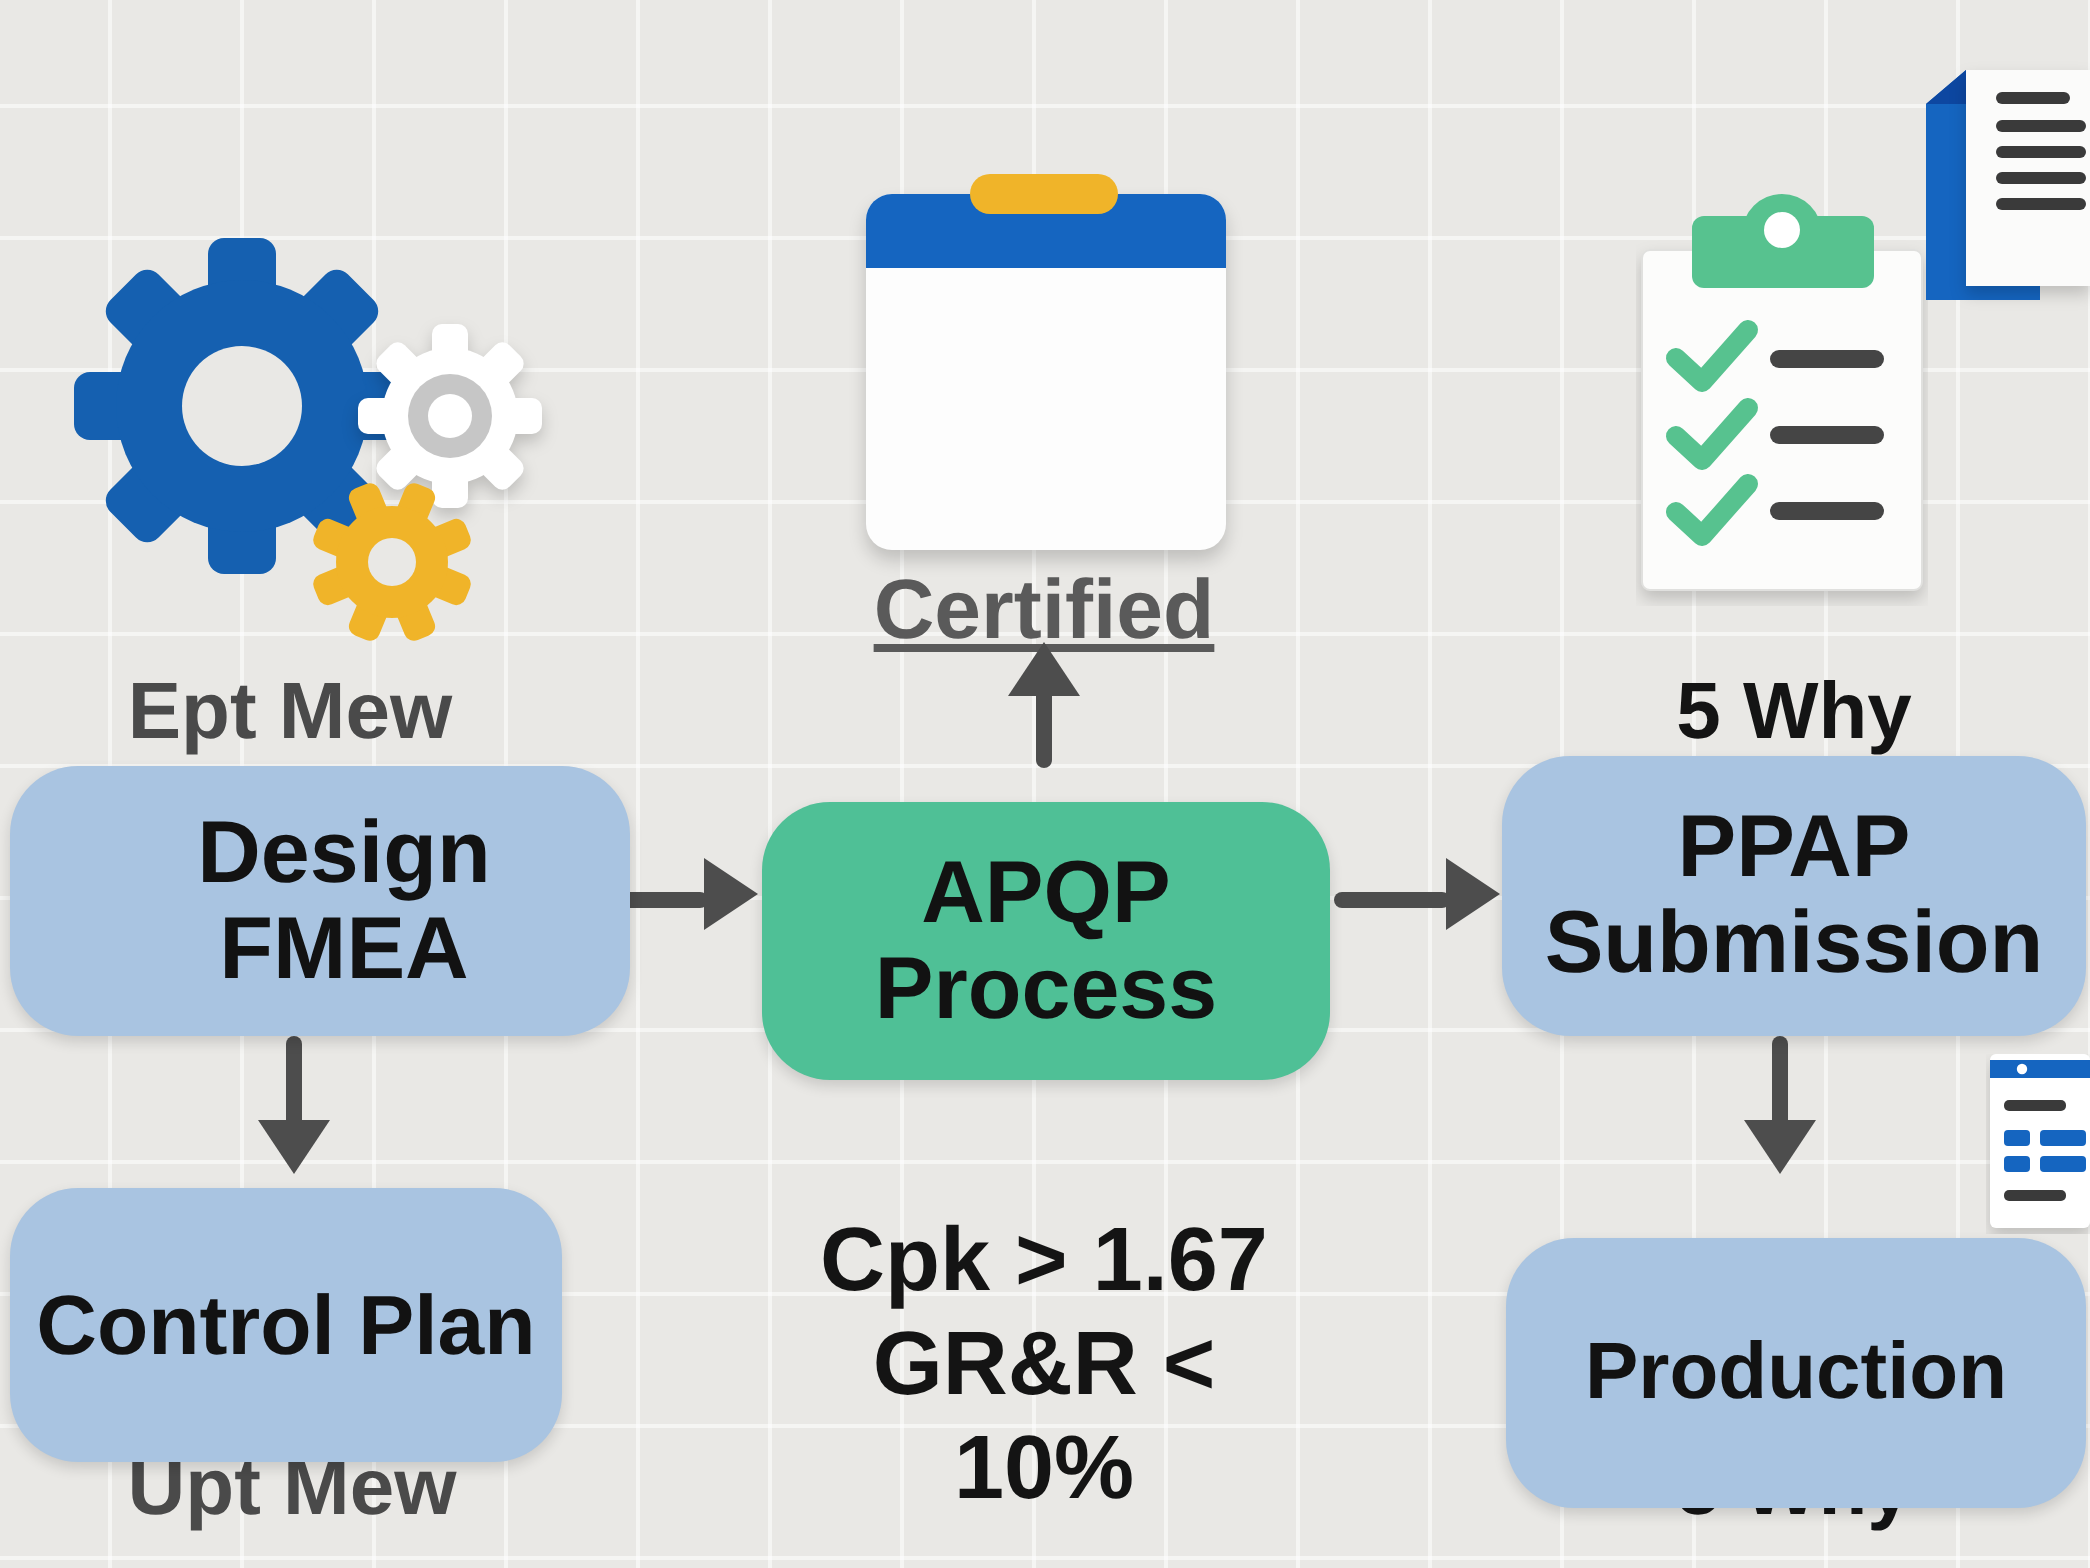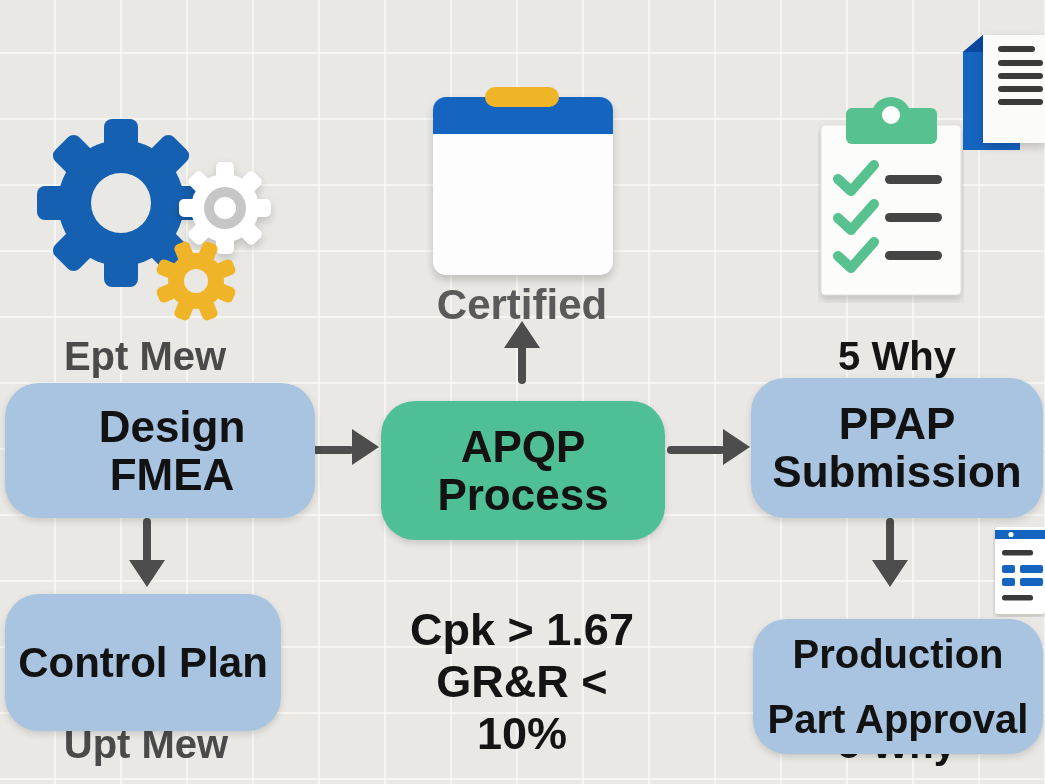--- a/index.html
+++ b/index.html
@@ -26,21 +26,21 @@
   .node-green { background:#4fc096; }
   .n-design { left:5px; top:383px; width:286px; height:135px; font-size:44px; line-height:48px;padding-left:24px; }
   .n-apqp   { left:381px; top:381px; width:284px; height:139px; font-size:44px; line-height:48px;margin-top:20px; }
   .n-ppap   { left:751px; top:378px; width:292px; height:140px; font-size:44px; line-height:48px; }
   .n-control{ left:5px; top:583px; width:276px; height:137px; font-size:42px;margin-top:11px; }
   .n-ppa    { left:753px; top:619px; width:290px; height:135px; font-size:40px; line-height:45px;gap:20px; }
   
   .label { position:absolute; text-align:center; font-weight:700; color:#141414; }
   .l-eptmew   { left:0px;   top:334px; width:290px; font-size:40px; color:#4a4a4a; }
   .l-5why-top { left:751px; top:334px; width:292px; font-size:40px; }
-  .l-certified{ left:400px; top:281px; width:244px; font-size:42px; font-weight:600; color:#5a5a5a; }
+  .l-certified{ left:400px; top:281px; width:244px; font-size:42px; font-weight:600; color:#5a5a5a;text-decoration:underline; }
   .l-metrics  { left:388px; top:604px; width:268px; font-size:45px; line-height:52px; }
   .l-uptmew   { left:0px;   top:722px; width:292px; font-size:40px; color:#4a4a4a; }
   .l-5why-bot { left:751px; top:722px; width:292px; font-size:40px; }
   
   .aline { position:absolute; background:#4d4d4d; border-radius:4px; }
   .ah { position:absolute; width:0; height:0; }
   .ah-right { border-top:18px solid transparent; border-bottom:18px solid transparent; border-left:27px solid #4d4d4d; }
   .ah-down  { border-left:18px solid transparent; border-right:18px solid transparent; border-top:27px solid #4d4d4d; }
   .ah-up    { border-left:18px solid transparent; border-right:18px solid transparent; border-bottom:27px solid #4d4d4d; }
   
@@ -193,16 +193,15 @@
   </div>
   <div class="node node-blue n-ppap">
     <span>PPAP</span>
     <span>Submission</span>
   </div>
   <div class="node node-blue n-control">
     <span>Control Plan</span>
   </div>
   <div class="node node-blue n-ppa">
     <span>Production</span>
-    <span>Part Approval</span>
   </div>
 
 </div>
 
 </body></html>

